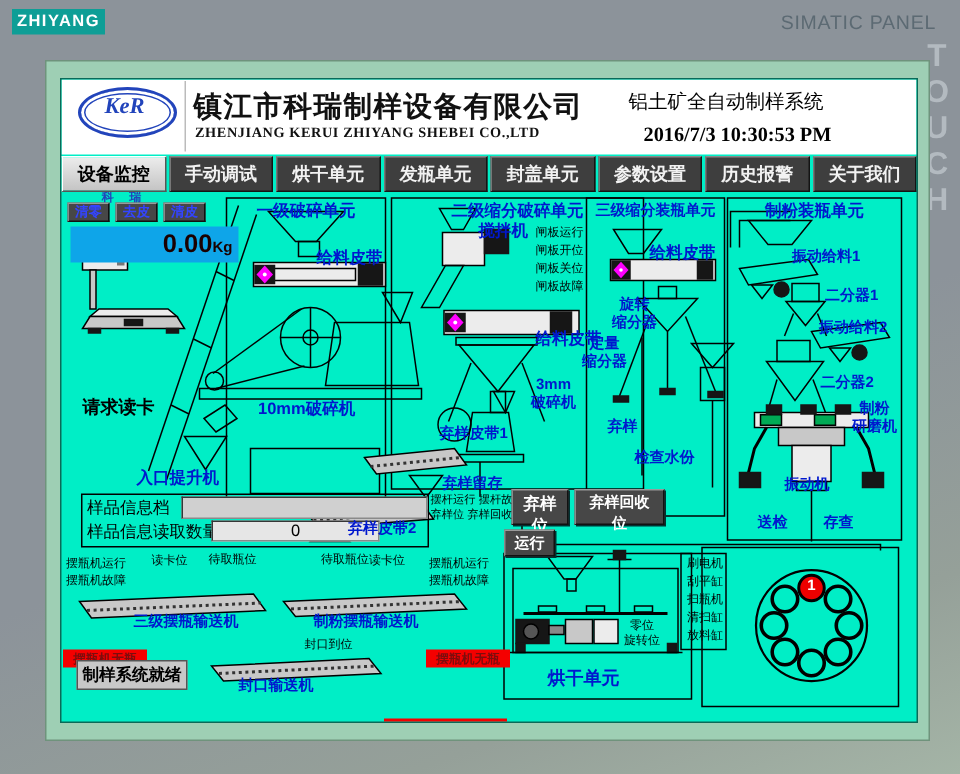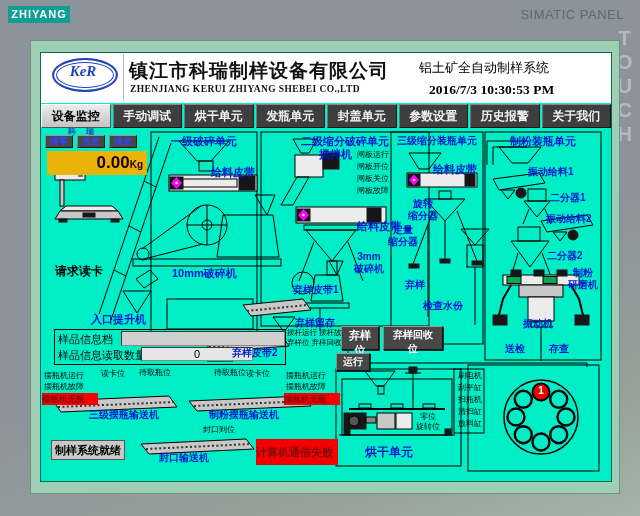--- a/index.html
+++ b/index.html
@@ -38,24 +38,24 @@
   
   .lbl{position:absolute;white-space:nowrap;line-height:1.15;}
   .blue{color:#0018CE;font-weight:bold;font-size:11px;}
   .blue10{color:#0018CE;font-weight:bold;font-size:10px;}
   .blk8{color:#000;font-size:8px;}
   .title{color:#0018CE;font-weight:bold;font-size:11px;text-align:center;}
   .btn-dark{position:absolute;background:#474747;color:#fff;font-weight:bold;
     border:1px solid;border-color:#9a9a9a #111 #111 #8a8a8a;box-shadow:1px 1px 0 #033;
     text-align:center;font-family:"Liberation Sans",sans-serif;}
   .alarm{position:absolute;background:#F40000;color:#7d0d0d;font-weight:bold;font-size:8.5px;
-    line-height:12px;}
+    text-align:center;line-height:12px;margin-top:40px;}
   .hmi-input{position:absolute;border:1px inset #8a8a8a;font-size:11px;
     font-family:"Liberation Sans",sans-serif;padding:0 2px;}
-  #weight-display{left:6px;top:98px;width:100px;height:24px;background:#eab308;color:#1a0000;
+  #weight-display{left:6px;top:98px;width:112px;height:24px;background:#0ea5e9;color:#1a0000;
     text-align:right;font-weight:bold;padding-right:4px;box-sizing:border-box;padding-left:13px;}
   #weight-value{font-size:17px;line-height:24px;}
   #weight-unit{font-size:10px;}
   .wbtn{position:absolute;width:28px;height:13px;background:#474747;color:#3344FF;font-weight:bold;
     font-size:9px;line-height:11px;text-align:center;border:1px solid;border-color:#999 #111 #111 #888;padding:0;}
   #sample-panel{left:13px;top:276px;width:230px;height:34px;border:1px solid #000;}
   #ready-box{left:10px;top:387px;width:72px;height:18px;background:#C8C8C8;border:1px solid #555;
     color:#000;font-weight:bold;font-size:11px;text-align:center;line-height:18px;}
   #comm-fail{left:215px;top:386px;width:82px;height:26px;font-size:11px;line-height:26px;}
   svg .fW{fill:#ECECEC;}  svg .fG{fill:#C8C8C8;}  svg .fD{fill:#161616;stroke:#161616;}

